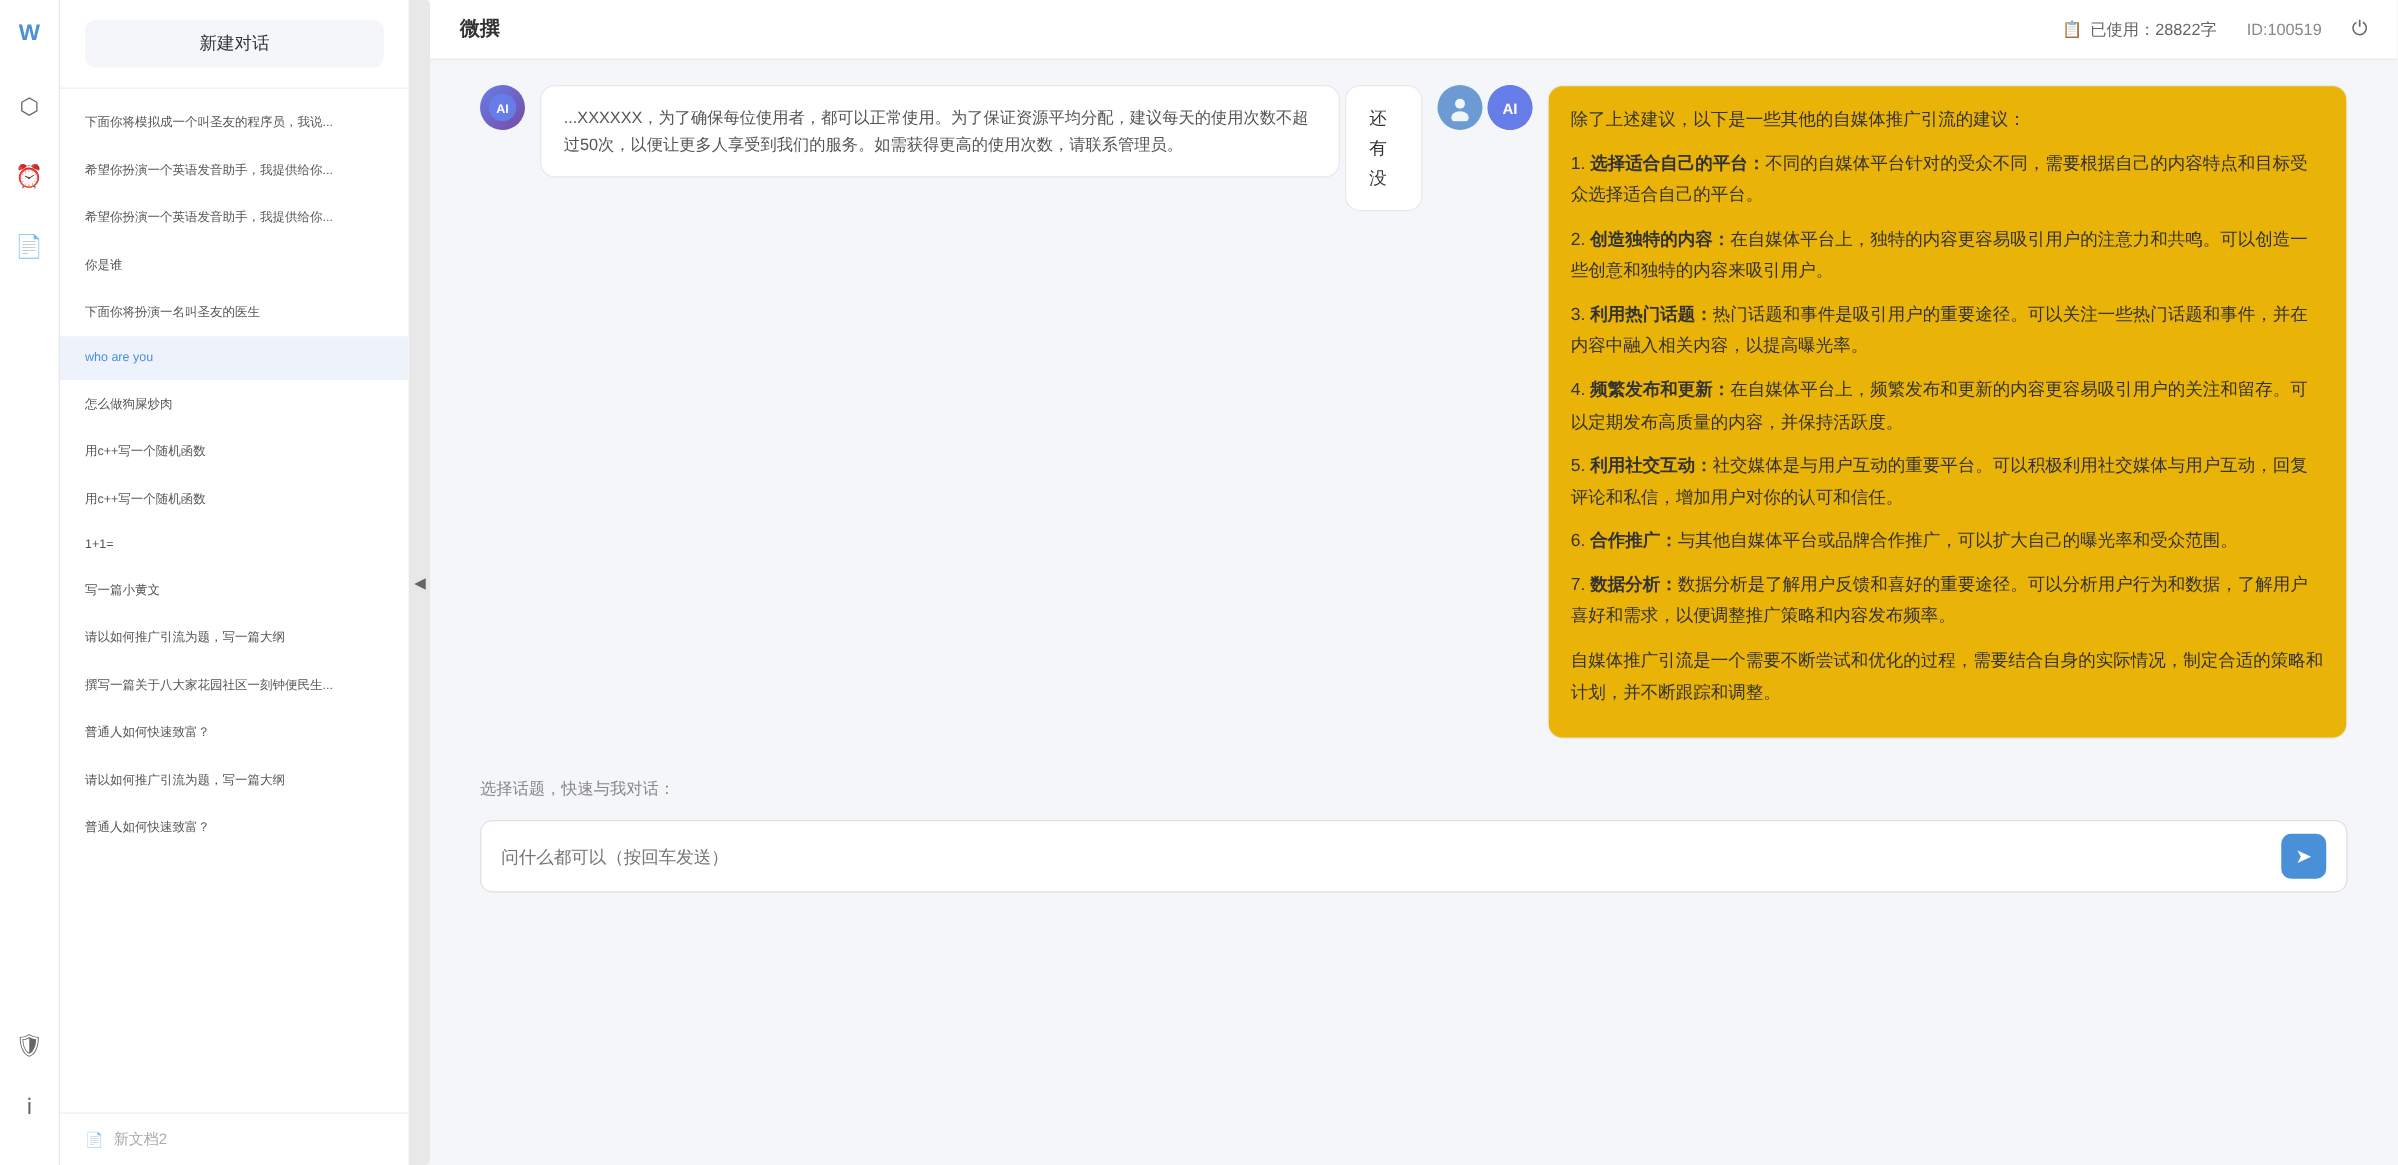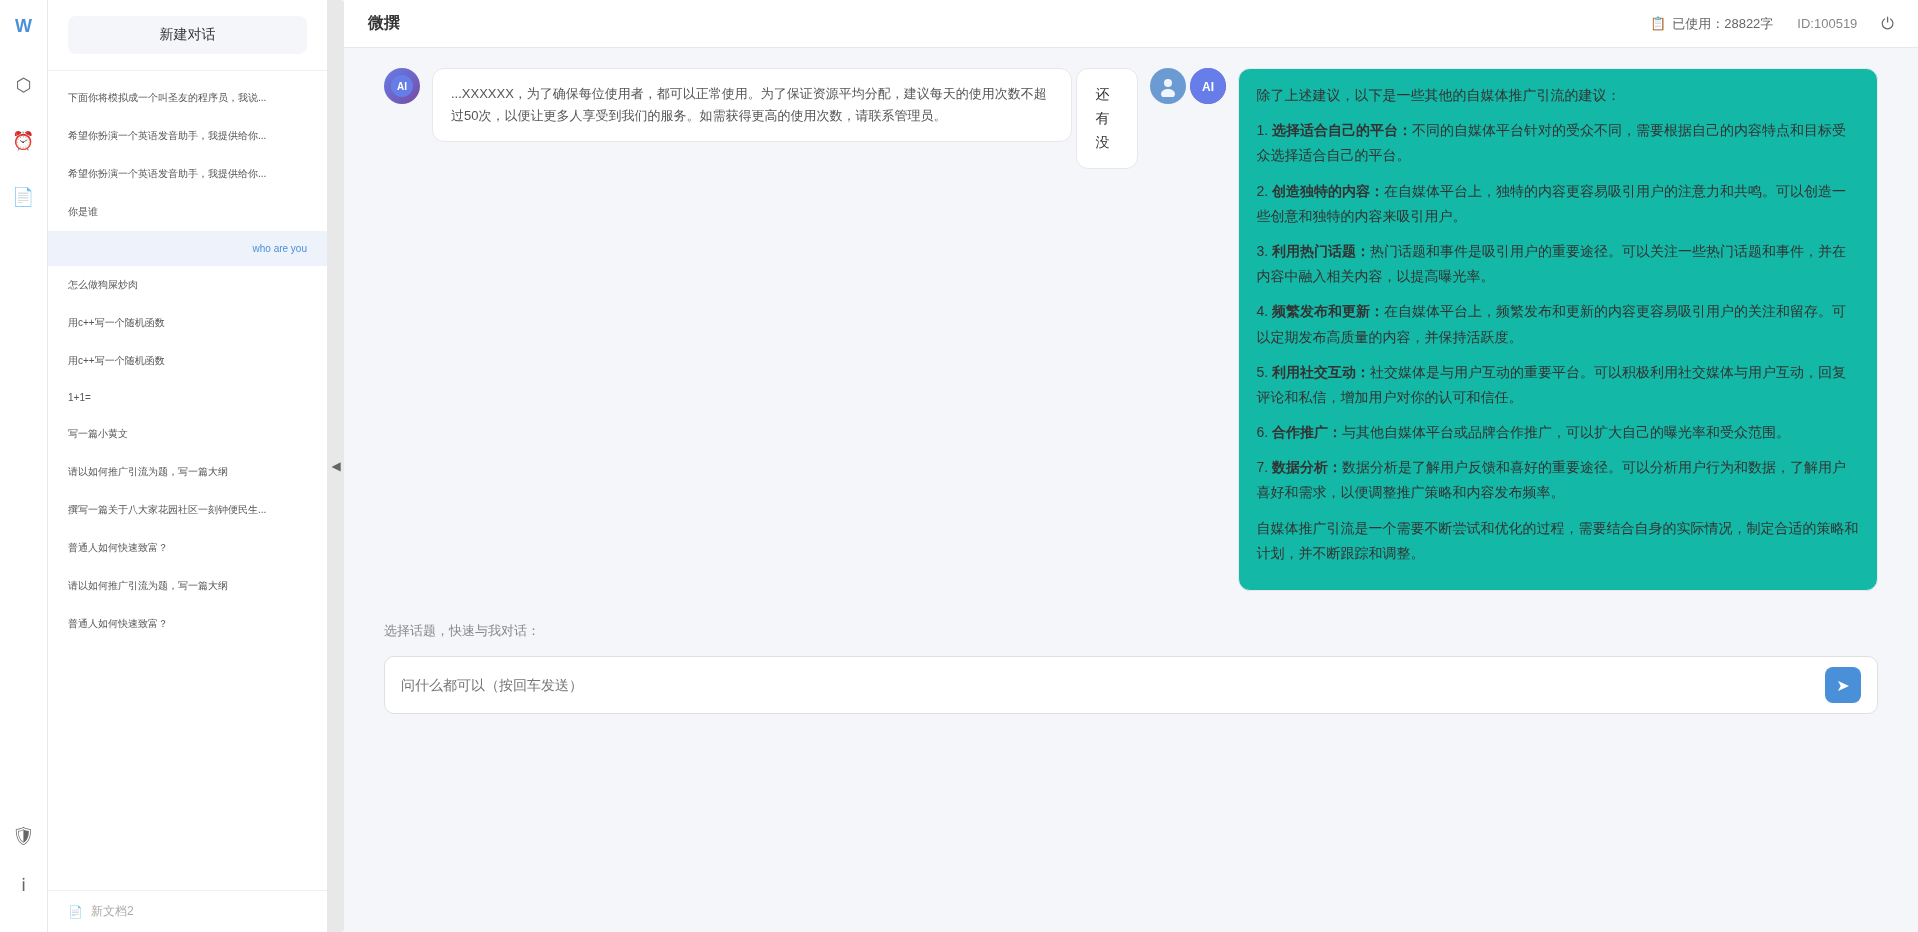--- a/index.html
+++ b/index.html
@@ -76,21 +76,21 @@
     .sidebar-item {
       padding: 12px 20px;
       font-size: 10px;
       color: #555;
       cursor: pointer;
       white-space: nowrap;
       overflow: hidden;
       text-overflow: ellipsis;
       border-radius: 0;
     }
-    .sidebar-item.active { background: #eef3fb; color: #4a90d9; text-align: right; }
+    .sidebar-item.active { background: #eef3fb; color: #4a90d9; }
     .sidebar-bottom {
       padding: 12px 20px;
       border-top: 1px solid #f0f0f0;
       font-size: 12px;
       color: #aaa;
       display: flex;
       align-items: center;
       gap: 8px;
     }
 
@@ -199,21 +199,21 @@
       border-radius: 12px;
       font-size: 14px;
       line-height: 1.7;
       color: #333;
     }
     .message-bubble.user-bubble {
       background: #fff;
       border: 1px solid #e8e8e8;
     }
     .message-bubble.ai-bubble {
-      background: #14b8a6;
+      background: #eab308;
       border: 1px solid #e8e8e8;
     }
     .message-bubble.top-bubble {
       background: #fff;
       border: 1px solid #e8e8e8;
       font-size: 13px;
       color: #555;
     }
 
     
@@ -287,20 +287,21 @@
 
   <div class="sidebar">
     <div class="sidebar-header">
       <button class="sidebar-new-chat">新建对话</button>
     </div>
     <div class="sidebar-list" id="sidebar-list">
         <div class="sidebar-item">下面你将模拟成一个叫圣友的程序员，我说...</div>
         <div class="sidebar-item">希望你扮演一个英语发音助手，我提供给你...</div>
         <div class="sidebar-item">希望你扮演一个英语发音助手，我提供给你...</div>
         <div class="sidebar-item">你是谁</div>
+        <div class="sidebar-item">下面你将扮演一名叫圣友的医生</div>
         <div class="sidebar-item active">who are you</div>
         <div class="sidebar-item">怎么做狗屎炒肉</div>
         <div class="sidebar-item">用c++写一个随机函数</div>
         <div class="sidebar-item">用c++写一个随机函数</div>
         <div class="sidebar-item">1+1=</div>
         <div class="sidebar-item">写一篇小黄文</div>
         <div class="sidebar-item">请以如何推广引流为题，写一篇大纲</div>
         <div class="sidebar-item">撰写一篇关于八大家花园社区一刻钟便民生...</div>
         <div class="sidebar-item">普通人如何快速致富？</div>
         <div class="sidebar-item">请以如何推广引流为题，写一篇大纲</div>

